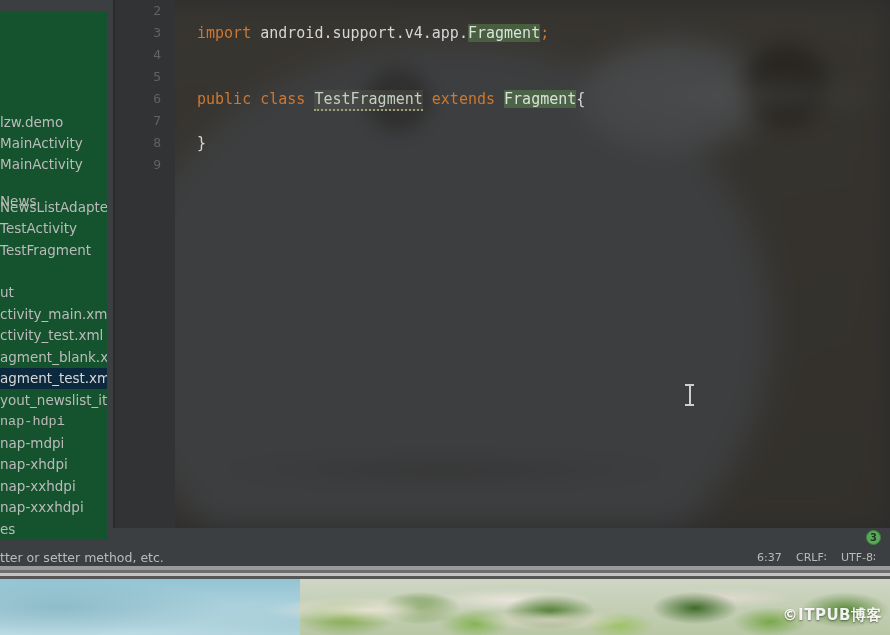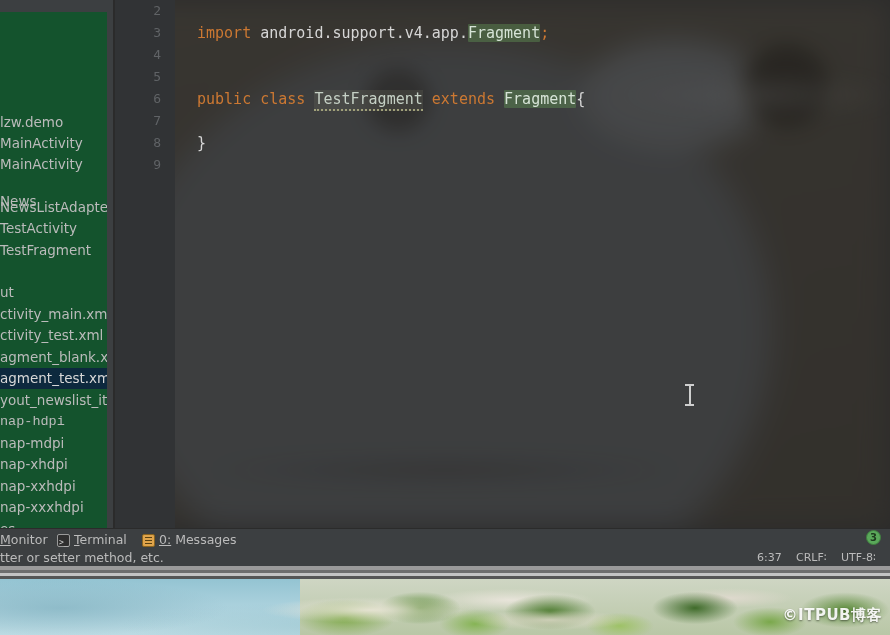--- a/index.html
+++ b/index.html
@@ -250,33 +250,20 @@
             <div class="lineno" style="top: 154px;">9</div>
           </div>
       </div>
       <div id="gutter-edge"></div>
       <div id="code"><div class="cl" style="top: 0px;"></div><div class="cl" style="top: 22px;"><span class="kw">import </span><span class="plain">android.support.v4.app.</span><span class="hl">Fragment</span><span class="kw">;</span></div><div class="cl" style="top: 44px;"></div><div class="cl" style="top: 66px;"></div><div class="cl" style="top: 88px;"><span class="kw">public </span><span class="kw">class </span><span class="cls squig warnbg">TestFragment</span><span class="plain"> </span><span class="kw">extends </span><span class="hl">Fragment</span><span class="plain">{</span></div><div class="cl" style="top: 110px;"></div><div class="cl" style="top: 132px;"><span class="plain">}</span></div><div class="cl" style="top: 154px;"></div></div>
       <div id="caret">
           <i></i>
         </div>
     </div>
 
-    <div id="toolbar">
-        <div class="tw-btn" style="left: 0px;">
-          <span class="underline-first">Monitor</span>
-        </div>
-        <div class="tw-btn" style="left: 57px;">
-          <span class="tw-ico ico-terminal"></span>
-          <span class="underline-first">Terminal</span>
-        </div>
-        <div class="tw-btn" style="left: 142px;">
-          <span class="tw-ico ico-messages"></span>
-          <span class="underline-first">0: Messages</span>
-        </div>
-      </div>
 
     <div id="statusbar">
       <div id="status-msg">tter or setter method, etc.</div>
       <div class="status-right" style="left:757px;">6:37</div>
       <div class="status-right" style="left:796px;">CRLF∶</div>
       <div class="status-right" style="left:841px;">UTF-8∶</div>
     </div>
 
     <div id="badge">3</div>
 

